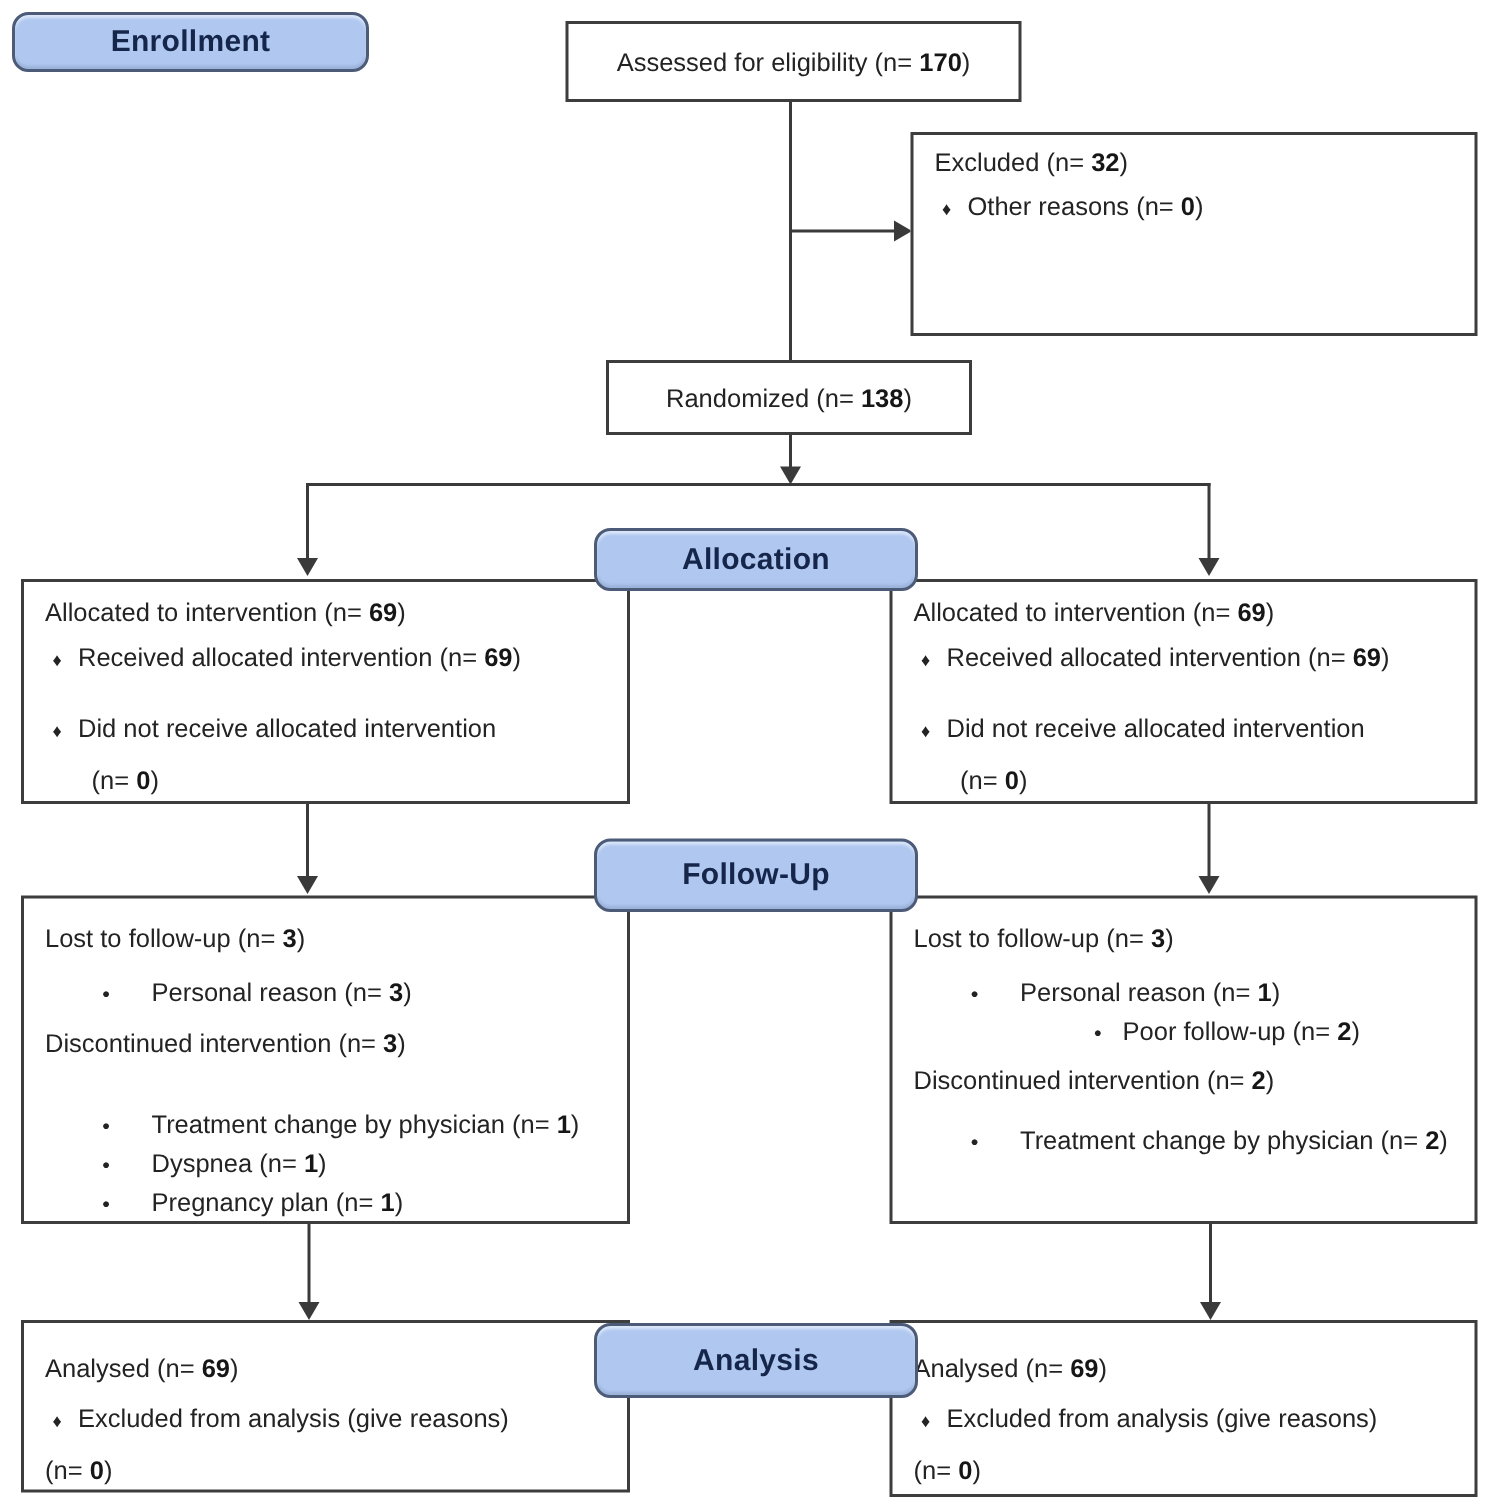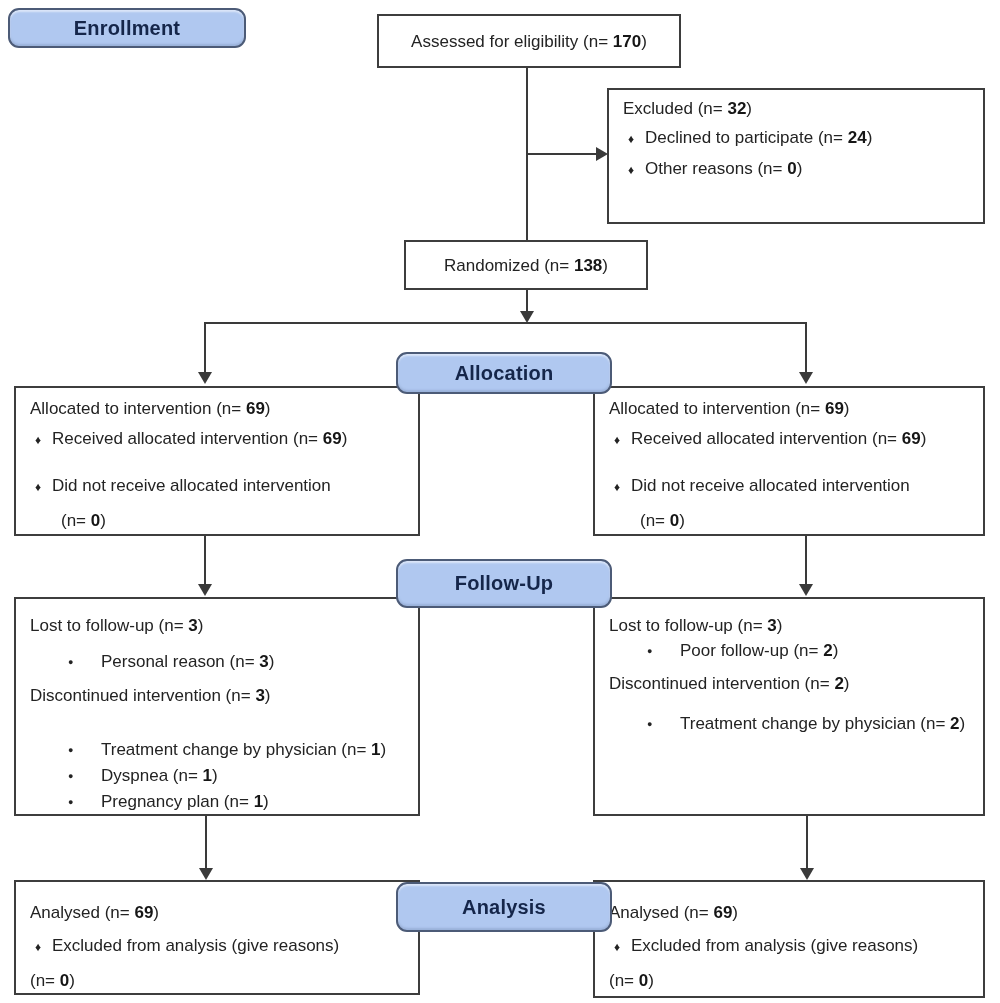--- a/index.html
+++ b/index.html
@@ -95,21 +95,20 @@
   </div>
   <div class="badge" id="badge-analysis">
     <span>Analysis</span>
   </div>
 
   <div class="box center" id="box-assessed">
       <div class="line"><span>Assessed for eligibility (n= </span><span class="b">170</span><span>)</span></div>
     </div>
   <div class="box" id="box-excluded">
       <div class="line"><span>Excluded (n= </span><span class="b">32</span><span>)</span></div>
-      <div class="line diamond" style="margin-top: 8px;"><span class="blt">♦</span><span>Declined to participate (n= </span><span class="b">24</span><span>)</span></div>
       <div class="line diamond" style="margin-top: 8px;"><span class="blt">♦</span><span>Other reasons (n= </span><span class="b">0</span><span>)</span></div>
     </div>
   <div class="box center" id="box-randomized">
       <div class="line"><span>Randomized (n= </span><span class="b">138</span><span>)</span></div>
     </div>
   <div class="box" id="box-alloc-left">
       <div class="line"><span>Allocated to intervention (n= </span><span class="b">69</span><span>)</span></div>
       <div class="line diamond" style="margin-top: 9px;"><span class="blt">♦</span><span>Received allocated intervention (n= </span><span class="b">69</span><span>)</span></div>
       <div class="line diamond" style="margin-top: 24px;"><span class="blt">♦</span><span>Did not receive allocated intervention</span></div>
       <div class="line" style="margin-top: 12px; padding-left: 31px;"><span>(n= </span><span class="b">0</span><span>)</span></div>
@@ -123,21 +122,22 @@
   <div class="box" id="box-fu-left">
       <div class="line"><span>Lost to follow-up (n= </span><span class="b">3</span><span>)</span></div>
       <div class="line round" style="margin-top: 15px;"><span class="blt">●</span><span>Personal reason (n= </span><span class="b">3</span><span>)</span></div>
       <div class="line" style="margin-top: 12px;"><span>Discontinued intervention (n= </span><span class="b">3</span><span>)</span></div>
       <div class="line round" style="margin-top: 33px;"><span class="blt">●</span><span>Treatment change by physician (n= </span><span class="b">1</span><span>)</span></div>
       <div class="line round" style="margin-top: 4px;"><span class="blt">●</span><span>Dyspnea (n= </span><span class="b">1</span><span>)</span></div>
       <div class="line round" style="margin-top: 4px;"><span class="blt">●</span><span>Pregnancy plan (n= </span><span class="b">1</span><span>)</span></div>
     </div>
   <div class="box" id="box-fu-right">
       <div class="line"><span>Lost to follow-up (n= </span><span class="b">3</span><span>)</span></div>
-      <div class="line round" style="margin-top: 4px;"><span class="blt">●</span><span>Poor follow-up (n= </span><span class="b">2</span><span>)</span></div>
+      <div class="line round" style="margin-top: 15px;"><span class="blt">●</span><span>Personal reason (n= </span><span class="b">1</span><span>)</span></div>
+      <div class="line round" style="margin-top: 4px; text-align: center;"><span class="blt">●</span><span>Poor follow-up (n= </span><span class="b">2</span><span>)</span></div>
       <div class="line" style="margin-top: 11px;"><span>Discontinued intervention (n= </span><span class="b">2</span><span>)</span></div>
       <div class="line round" style="margin-top: 19px;"><span class="blt">●</span><span>Treatment change by physician (n= </span><span class="b">2</span><span>)</span></div>
     </div>
   <div class="box" id="box-an-left">
       <div class="line"><span>Analysed (n= </span><span class="b">69</span><span>)</span></div>
       <div class="line diamond" style="margin-top: 12px;"><span class="blt">♦</span><span>Excluded from analysis (give reasons)</span></div>
       <div class="line" style="margin-top: 12px;"><span>(n= </span><span class="b">0</span><span>)</span></div>
     </div>
   <div class="box" id="box-an-right">
       <div class="line"><span>Analysed (n= </span><span class="b">69</span><span>)</span></div>

